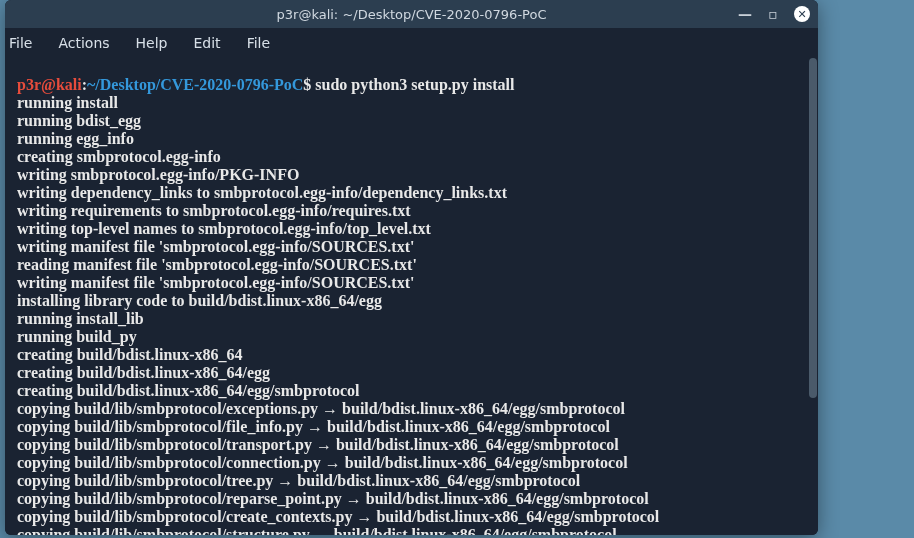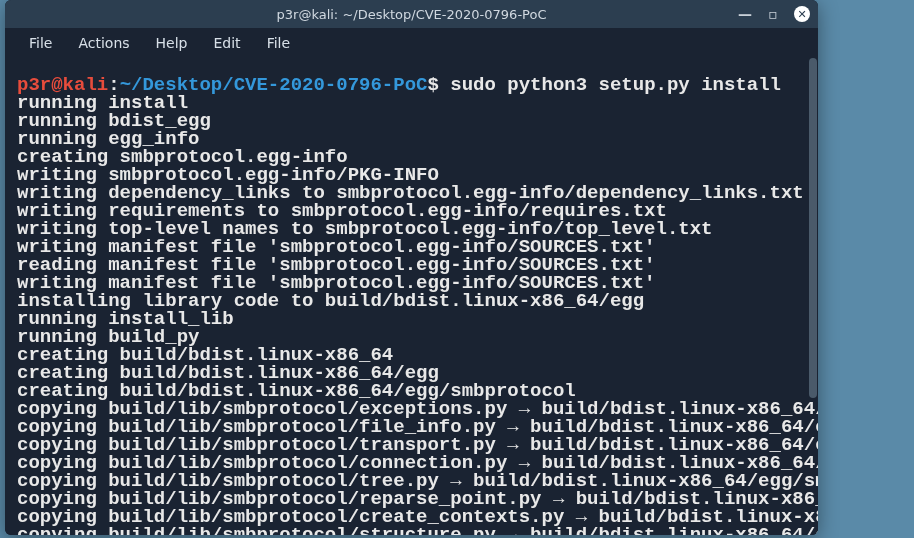--- a/index.html
+++ b/index.html
@@ -77,40 +77,40 @@
       width: 16px;
       height: 16px;
       font-size: 11px;
       line-height: 1;
     }
     .menubar {
       height: 30px;
       background: #1a2332;
       display: flex;
       align-items: center;
-      padding: 0 24px;
+      padding: 0 4px;
       gap: 26px;
       font-family: "DejaVu Sans", sans-serif;
     }
     .menu-item {
       color: #d8e0e8;
       font-size: 14px;
       cursor: pointer;
     }
     .terminal-body {
       flex: 1;
       background: #1a2332;
       padding: 18px 12px 20px 12px;
       overflow-y: auto;
       color: #e8e8e8;
-      font-size: 19px;
+      font-size: 16px;
       line-height: 18px;
       position: relative;
       white-space: pre;
-      font-family: Liberation Mono, monospace;
+      font-family: Liberation Serif, serif;
       font-weight: bold;
     }
     .prompt-user {
       color: #e74c3c;
       font-weight: bold;
     }
     .prompt-colon {
       color: #e8e8e8;
       font-weight: bold;
     }

